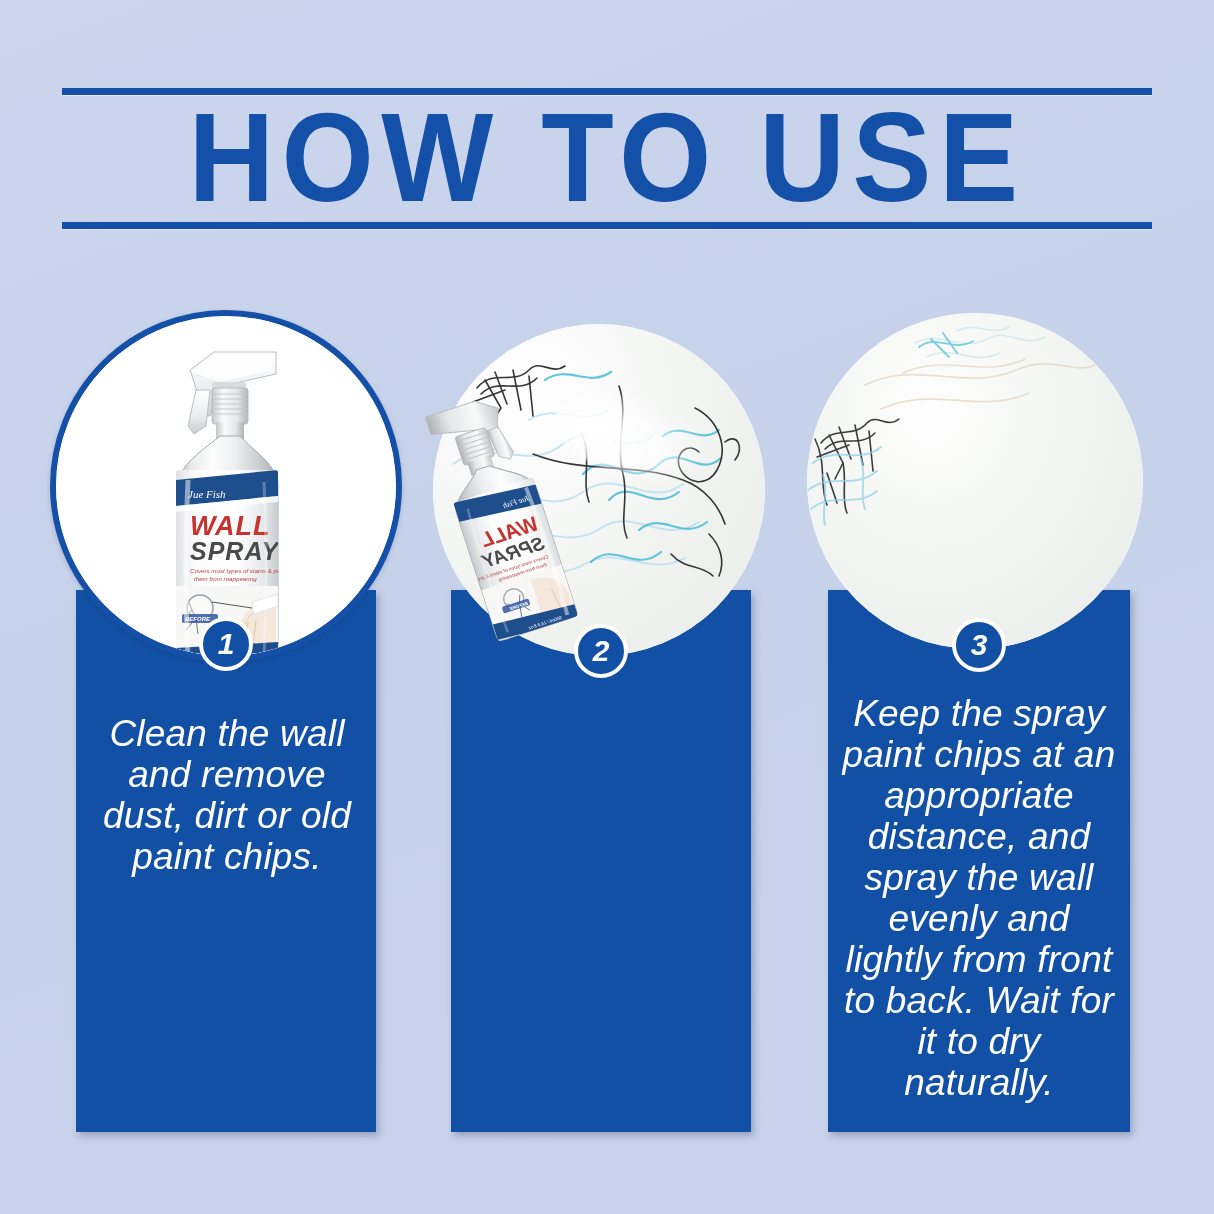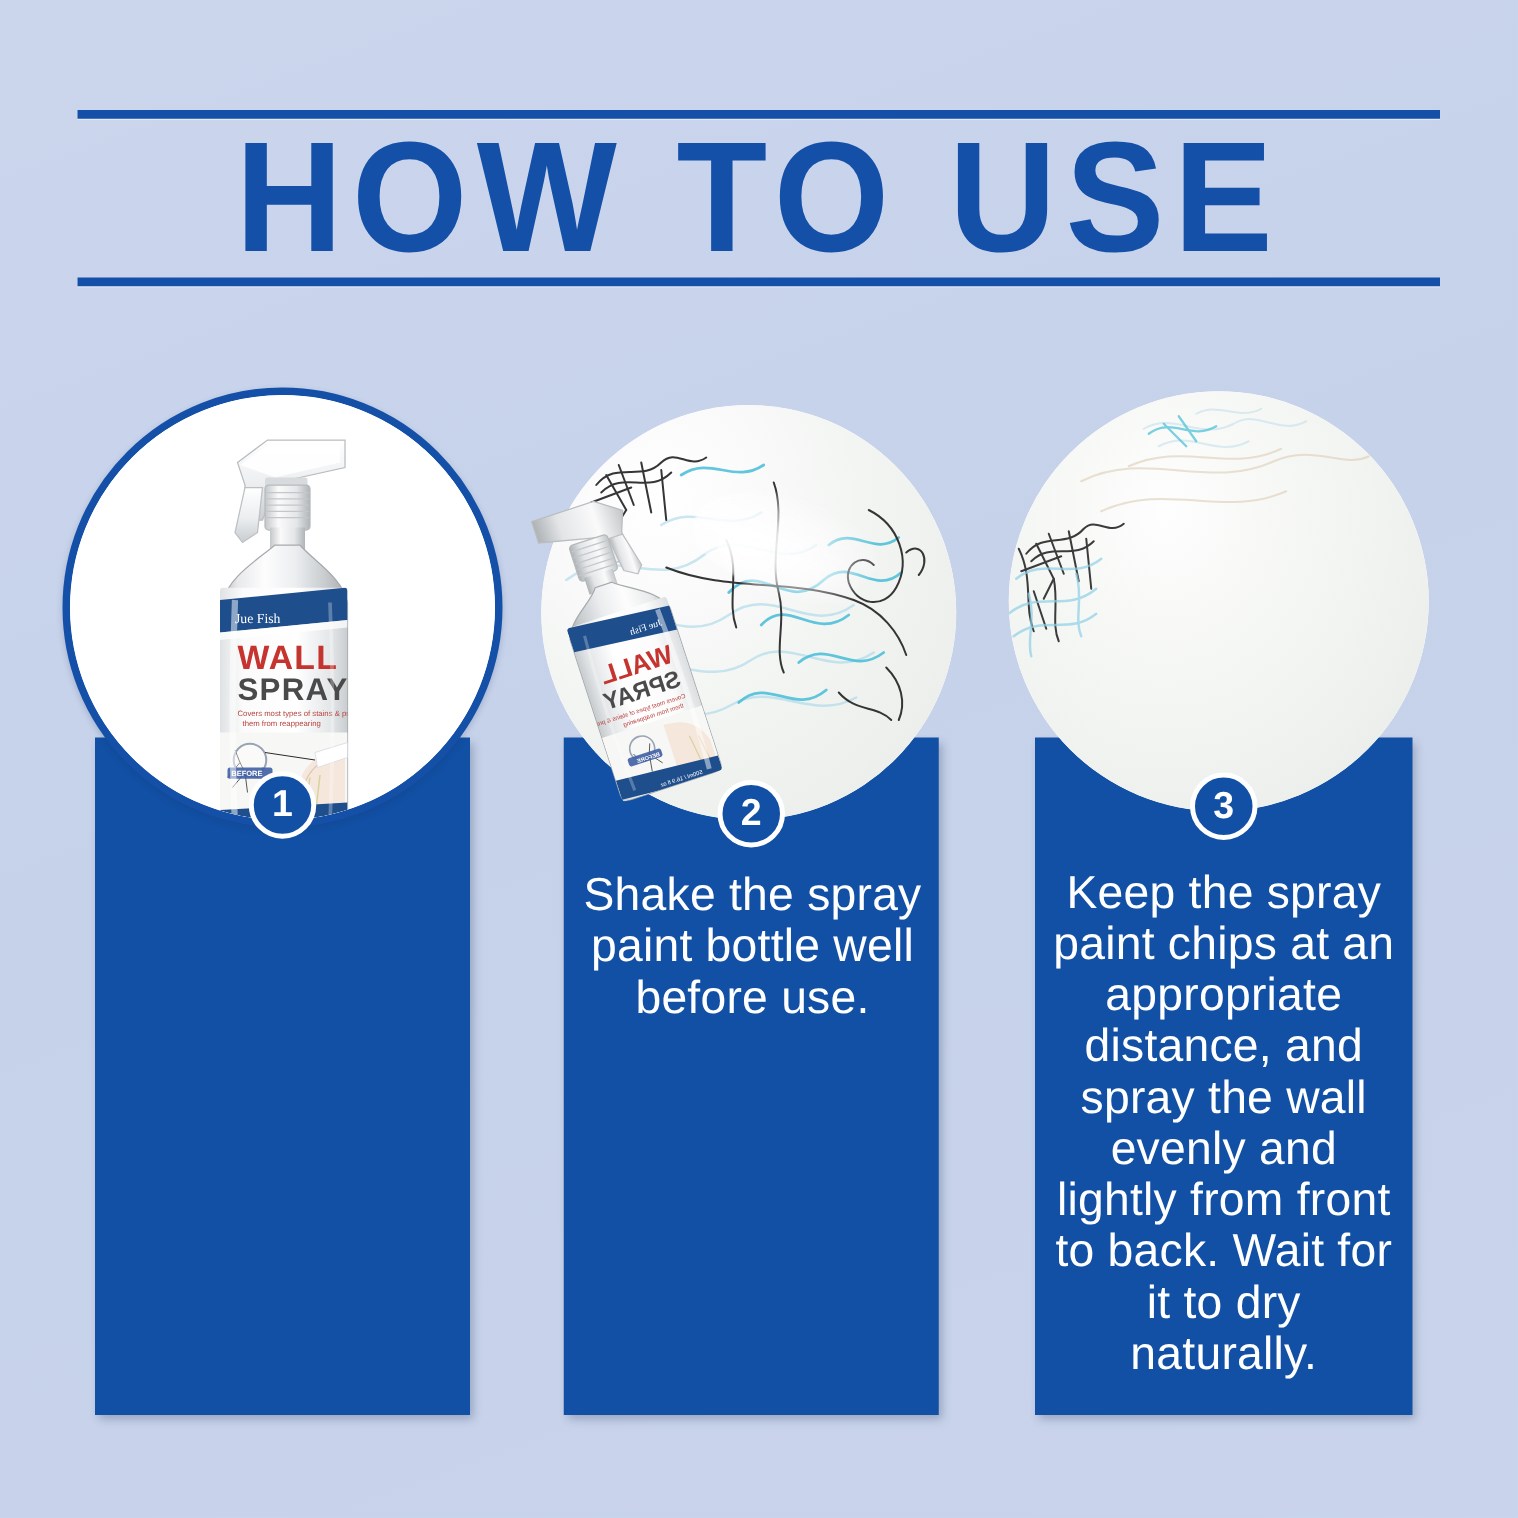--- a/index.html
+++ b/index.html
@@ -52,20 +52,21 @@
     font-size: 112px;
     letter-spacing: 7px;
     transform: scaleX(1.06) scaleY(1.12);
     transform-origin: center center;
     white-space: nowrap;
   }
 
   
   .step {
     position: absolute;
+    font-style: italic;
   }
   .panel {
     position: absolute;
     background: #1150a5;
     box-shadow: 3px 4px 7px rgba(40, 55, 90, 0.30);
     z-index: 1;
   }
   .photo-circle {
     position: absolute;
     border-radius: 50%;
@@ -259,20 +260,21 @@
             <path d="M112 152 Q116 240 112 328" stroke="#ffffff" stroke-width="3" opacity=".28" fill="none"></path>
           </svg>
         </div>
       </div>
     </div>
 
     <div class="badge" style="left:199px; top:617px;">
       <span>1</span>
     </div>
 
+    <div class="caption" style="left:86px; top:713px; width:282px;">Clean the wall and remove dust, dirt or old paint chips.</div>
   </div>
 
   <div class="step" style="left:0; top:0; width:800px; height:1214px;">
 
     <div class="panel" style="left:451px; top:590px; width:300px; height:542px;"></div>
 
     <div class="photo-circle" style="left:433px; top:324px; width:332px; height:332px;">
       <div class="circle-inner">
         <div class="wall-bg"></div>
 
@@ -389,21 +391,20 @@
         </g>
         <path d="M26 114 Q22 182 26 248" stroke="#ffffff" stroke-width="4" opacity=".48" fill="none"></path>
         <path d="M88 116 Q92 182 88 246" stroke="#ffffff" stroke-width="2.5" opacity=".26" fill="none"></path>
       </svg>
     </div>
 
     <div class="badge" style="left:574px; top:624px;">
       <span>2</span>
     </div>
 
-    <div class="caption" style="left:461px; top:695px; width:282px;">Shake the spray paint bottle well before use.</div>
   </div>
 
   <div class="step" style="left:0; top:0; width:1214px; height:1214px;">
 
     <div class="panel" style="left:828px; top:590px; width:302px; height:542px;"></div>
 
     <div class="photo-circle" style="left:807px; top:313px; width:336px; height:336px;">
       <div class="circle-inner">
         <div class="wall-bg clean"></div>
         <svg class="scribble" viewBox="0 0 336 336" preserveAspectRatio="none" aria-hidden="true">

